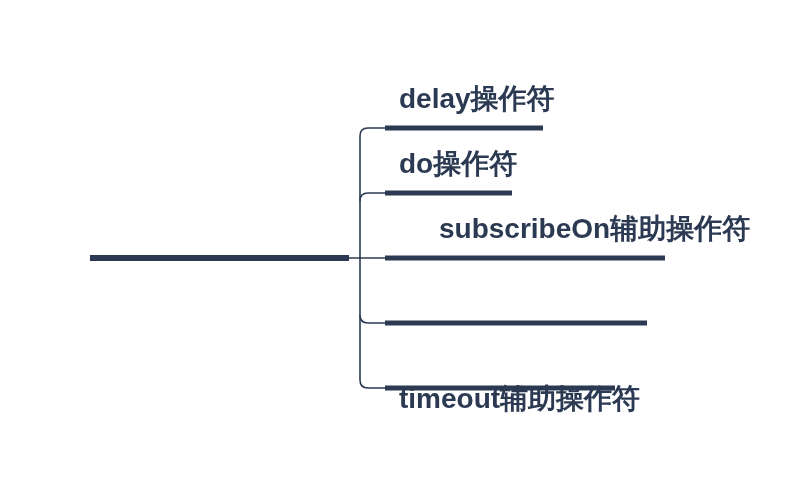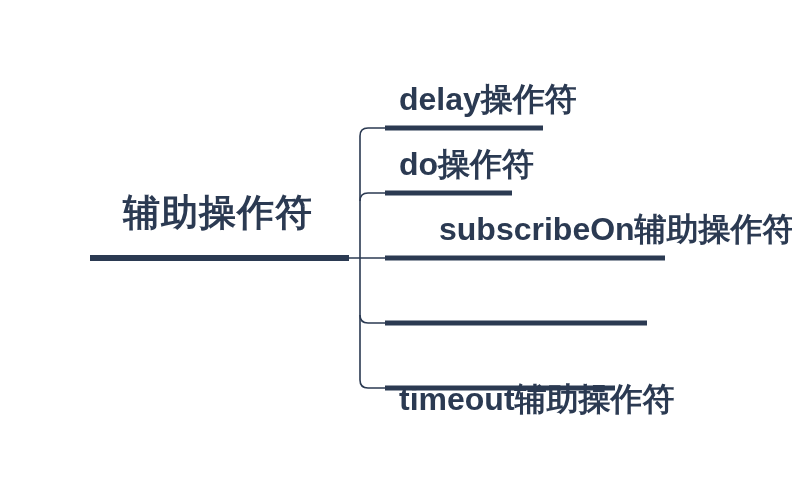--- a/index.html
+++ b/index.html
@@ -31,21 +31,21 @@
   }
   .root-label {
     left: 123px;
     top: 192px;
     font-size: 37px;
     line-height: 42px;
     letter-spacing: 1px;
   }
   .branch-label {
     left: 399px;
-    font-size: 32px;
+    font-size: 28px;
     line-height: 30px;
   }
   .branch-0 { top: 84px;  }
   .branch-1 { top: 149px; }
   .branch-2 { top: 214px; margin-left: 40px; }
   .branch-3 { top: 279px; }
   .branch-4 { top: 344px; margin-top: 40px; }
 </style>
 </head>
 <body>
@@ -61,21 +61,20 @@
     <path d="M 360 315 Q 360 323 368 323 L 385 323" fill="none" stroke="#2b3a52" stroke-width="1.6"></path>
 
     <path d="M 90 258 L 349 258" fill="none" stroke="#2b3a52" stroke-width="6"></path>
     <path d="M 385 128 L 543 128" fill="none" stroke="#2b3a52" stroke-width="5"></path>
     <path d="M 385 193 L 512 193" fill="none" stroke="#2b3a52" stroke-width="5"></path>
     <path d="M 385 258 L 665 258" fill="none" stroke="#2b3a52" stroke-width="5"></path>
     <path d="M 385 323 L 647 323" fill="none" stroke="#2b3a52" stroke-width="5"></path>
     <path d="M 385 388 L 615 388" fill="none" stroke="#2b3a52" stroke-width="5"></path>
   </svg>
 
-  <div class="node-label root-label">辅助操作符</div>
 
   <div class="node-label branch-label branch-0">delay操作符</div>
 
   <div class="node-label branch-label branch-1">do操作符</div>
 
   <div class="node-label branch-label branch-2">subscribeOn辅助操作符</div>
 
 
   <div class="node-label branch-label branch-4">timeout辅助操作符</div>
 

